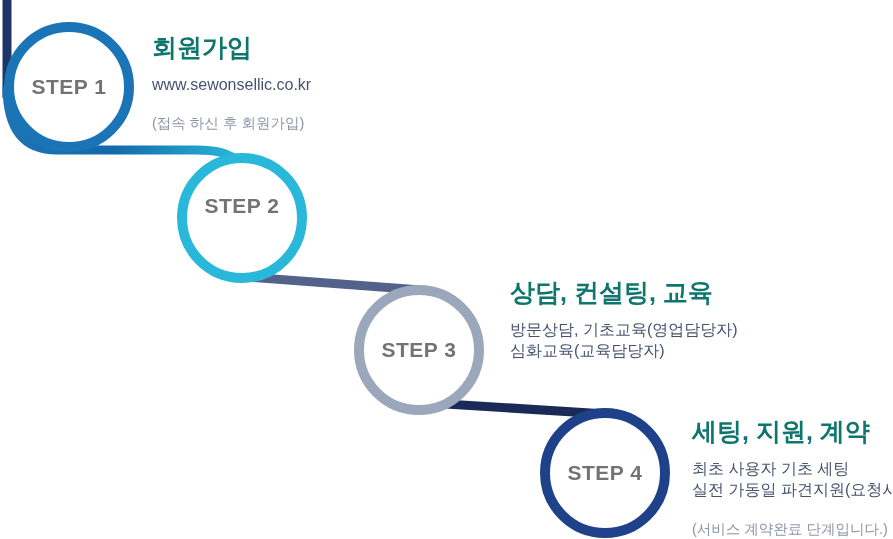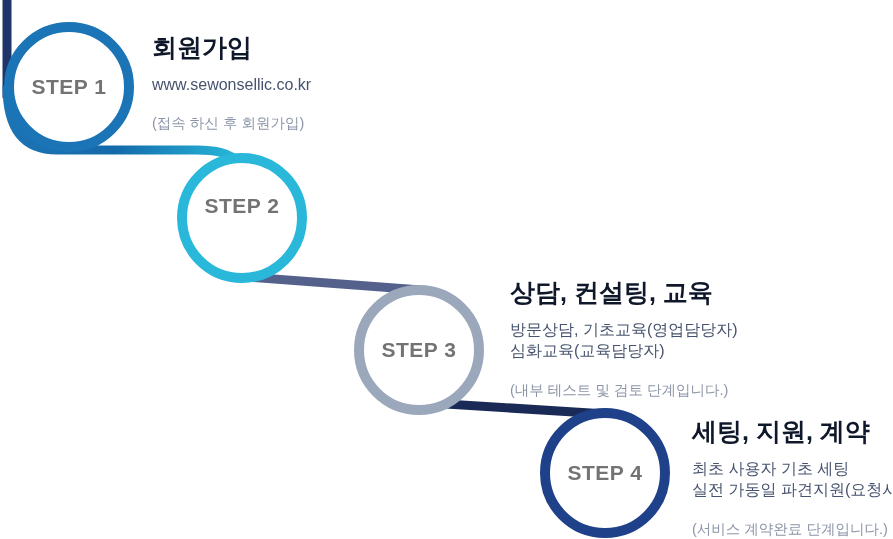--- a/index.html
+++ b/index.html
@@ -30,21 +30,21 @@
     color: #737373;
     white-space: nowrap;
   }
   .text-block {
     position: absolute;
     white-space: nowrap;
   }
   .text-block .title {
     font-size: 25px;
     font-weight: 700;
-    color: #0f172a;
+    color: #0f766e;
     line-height: 1.15;
   }
   .text-block .body {
     margin-top: 12px;
     font-size: 16px;
     line-height: 1.34;
     color: #47536e;
   }
   .text-block .note {
     margin-top: 19px;
@@ -97,21 +97,20 @@
     <div class="note">(접속 하신 후 회원가입)</div>
   </div>
 
 
   <div class="text-block" style="left:510px; top:278px;">
     <div class="title">상담, 컨설팅, 교육</div>
     <div class="body">
       <div>방문상담, 기초교육(영업담당자)</div>
       <div>심화교육(교육담당자)</div>
     </div>
-    <div class="note">(내부 테스트 및 검토 단계입니다.)</div>
   </div>
 
   <div class="text-block" style="left:692px; top:417px;">
     <div class="title">세팅, 지원, 계약</div>
     <div class="body">
       <div>최초 사용자 기초 세팅</div>
       <div>실전 가동일 파견지원(요청시)</div>
     </div>
     <div class="note">(서비스 계약완료 단계입니다.)</div>
   </div>

